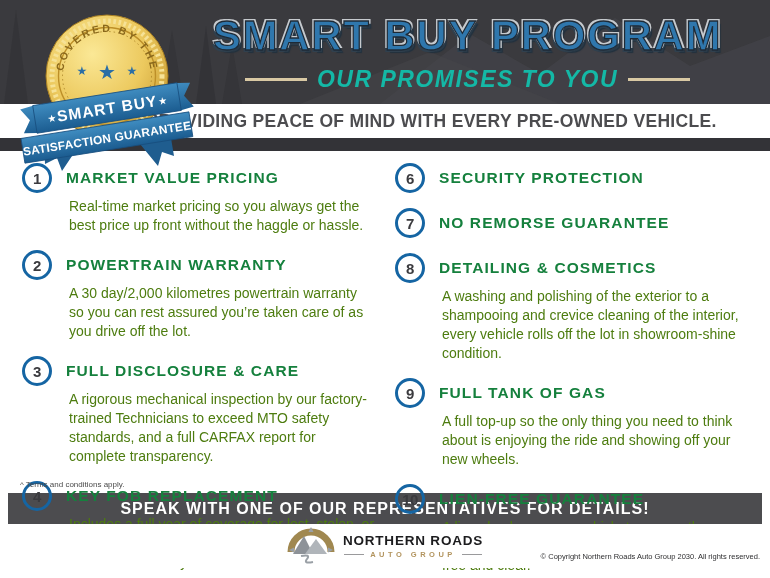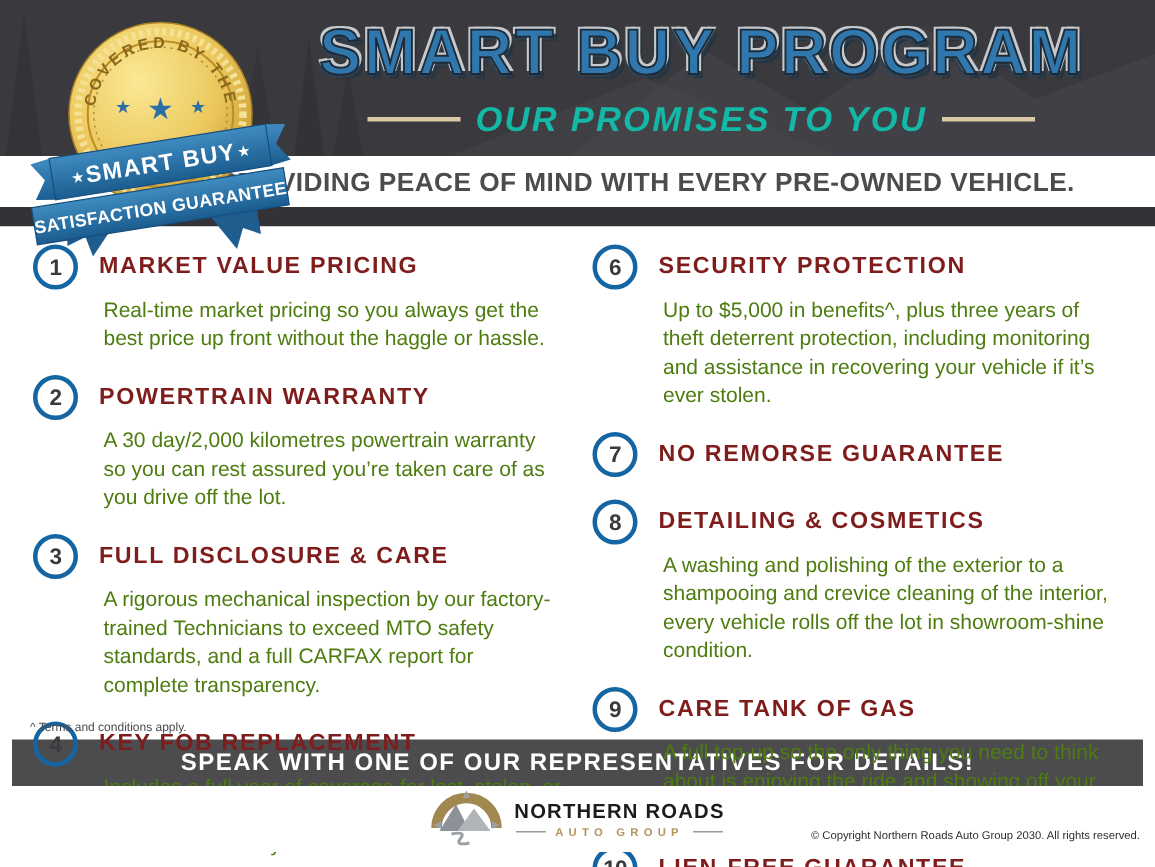--- a/index.html
+++ b/index.html
@@ -103,21 +103,21 @@
     width: 30px; height: 30px;
     border: 3px solid #1565a3;
     border-radius: 50%;
     display: flex; align-items: center; justify-content: center;
     font-size: 15px; font-weight: bold; color: #3a3a3e;
     letter-spacing: -0.5px;
   }
   .item-title {
     font-size: 15.5px;
     font-weight: bold;
-    color: #7f1d1d;
+    color: #15803d;
     letter-spacing: 1.1px;
     white-space: nowrap;
   }
   .item-desc {
     margin: 4px 0 0 47px;
     font-size: 14px;
     line-height: 1.36;
     color: #4d7c0f;
     max-width: 330px;
   }
@@ -309,21 +309,20 @@
     </div>
 
     <div class="col">
       <div class="item">
         <div class="item-head">
           <div class="num-circle">
               <span>6</span>
             </div>
           <div class="item-title">SECURITY PROTECTION</div>
         </div>
-        <div class="item-desc">Up to $5,000 in benefits^, plus three years of theft deterrent protection, including monitoring and assistance in recovering your vehicle if it’s ever stolen.</div>
       </div>
       <div class="item">
         <div class="item-head">
           <div class="num-circle">
               <span>7</span>
             </div>
           <div class="item-title">NO REMORSE GUARANTEE</div>
         </div>
       </div>
       <div class="item">
@@ -333,21 +332,21 @@
             </div>
           <div class="item-title">DETAILING &amp; COSMETICS</div>
         </div>
         <div class="item-desc">A washing and polishing of the exterior to a shampooing and crevice cleaning of the interior, every vehicle rolls off the lot in showroom-shine condition.</div>
       </div>
       <div class="item">
         <div class="item-head">
           <div class="num-circle">
               <span>9</span>
             </div>
-          <div class="item-title">CARE TANK OF GAS</div>
+          <div class="item-title">FULL TANK OF GAS</div>
         </div>
         <div class="item-desc">A full top-up so the only thing you need to think about is enjoying the ride and showing off your new wheels.</div>
       </div>
       <div class="item">
         <div class="item-head">
           <div class="num-circle">
               <span>10</span>
             </div>
           <div class="item-title">LIEN-FREE GUARANTEE</div>
         </div>

